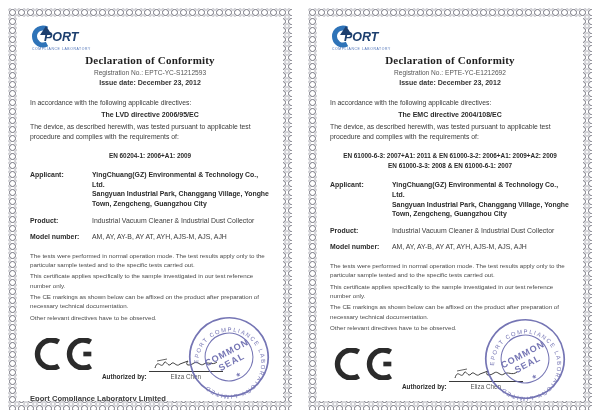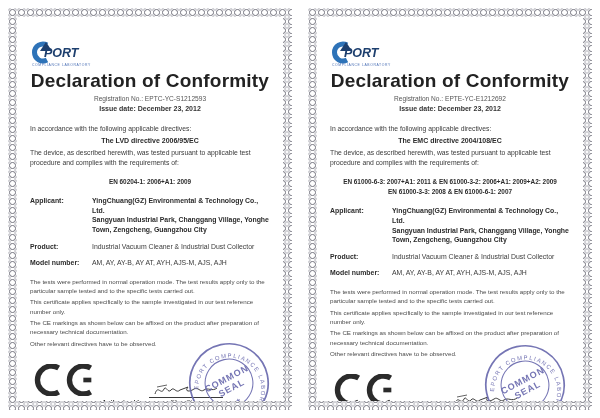--- a/index.html
+++ b/index.html
@@ -6,25 +6,25 @@
   body{width:600px;height:418px;position:relative;font-family:"Liberation Sans",sans-serif;color:#3a3a3a;overflow:hidden;}
   .cert{position:absolute;top:8px;width:284px;height:402px;}
   .cert-0{left:8px;}
   .cert-1{left:308px;}
   .border-chain{position:absolute;inset:0;
     background-image:
       radial-gradient(circle, rgba(0,0,0,0) 2.1px, #96969e 2.5px, #96969e 3.3px, rgba(0,0,0,0) 3.7px),
       radial-gradient(circle, rgba(0,0,0,0) 1.3px, #b0b0b8 1.7px, #b0b0b8 2.3px, rgba(0,0,0,0) 2.7px);
     background-size:9px 9px,9px 9px;
     background-position:0 0,4.5px 4.5px;}
-  .inner{position:absolute;inset:9px;background:#ffffff;padding:24px 13px;box-sizing:border-box;overflow:hidden;}
+  .inner{position:absolute;inset:9px;background:#ffffff;padding:8px 13px;box-sizing:border-box;overflow:hidden;}
   
   .logo{height:27px;margin-bottom:2px;}
   
-  .title{font-size:19px;font-weight:bold;color:#222;text-align:center;margin-top:1px;letter-spacing:.2px;}
+  .title{font-size:11px;font-weight:bold;color:#222;text-align:center;margin-top:1px;letter-spacing:.2px;font-family:Liberation Serif, serif;}
   .reg{font-size:6.6px;color:#555;text-align:center;margin-top:3px;}
   .issue{font-size:7px;font-weight:bold;color:#333;text-align:center;margin-top:3px;}
   .accordance{font-size:6.8px;margin-top:13px;}
   .directive{font-size:7px;font-weight:bold;text-align:center;margin-top:5px;color:#2b2b2b;}
   .tested{font-size:6.8px;margin-top:4px;line-height:1.45;}
   .standards{margin-top:9px;margin-bottom:9px;}
   .standard-line{font-size:6.4px;font-weight:bold;text-align:center;color:#2b2b2b;line-height:1.6;}
   
   .fields{margin-top:8px;}
   .frow{display:flex;margin-bottom:7px;}

